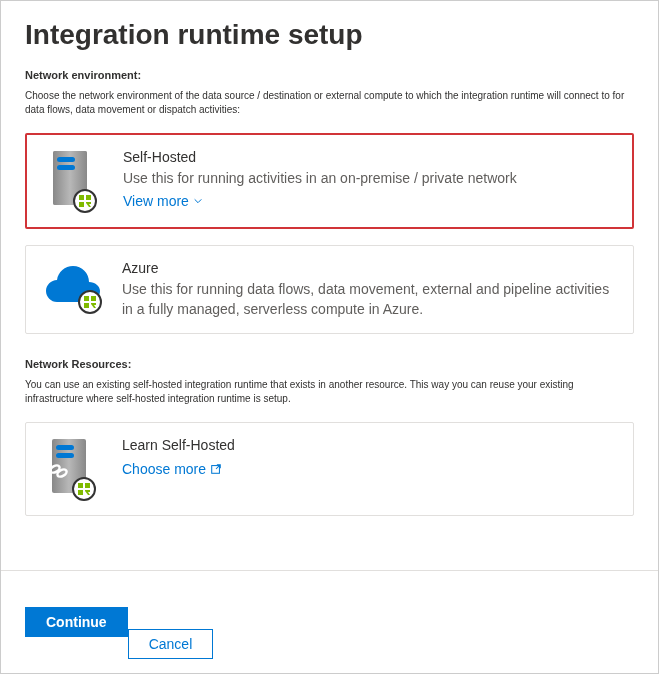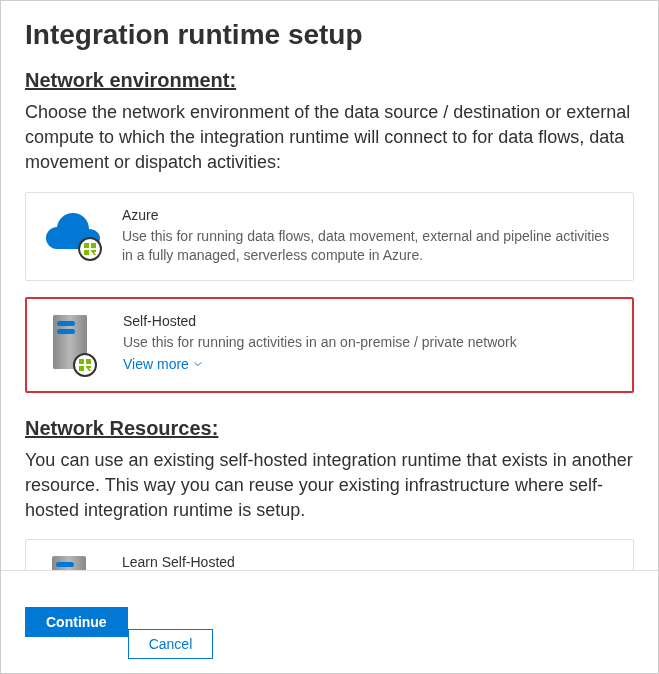--- a/index.html
+++ b/index.html
@@ -24,27 +24,26 @@
       flex: 1;
       padding: 18px 24px;
       overflow-y: auto;
     }
     .title {
       font-size: 28px;
       font-weight: 600;
       margin-bottom: 18px;
     }
     .section-label {
-      font-size: 20px;
+      font-size: 11px;
       font-weight: 600;
       margin-bottom: 8px;
-      text-decoration: underline;
     }
     .section-desc {
-      font-size: 18px;
+      font-size: 10px;
       color: #323130;
       line-height: 1.4;
       margin-bottom: 16px;
     }
     .card {
       border: 1px solid #e1dfdd;
       border-radius: 2px;
       padding: 14px 18px;
       margin-bottom: 16px;
       display: flex;
@@ -126,37 +125,20 @@
   </style>
 </head>
 <body>
 
 <div class="dialog">
   <div class="content">
     <h1 class="title">Integration runtime setup</h1>
 
     <div class="section-label">Network environment:</div>
     <div class="section-desc">Choose the network environment of the data source / destination or external compute to which the integration runtime will connect to for data flows, data movement or dispatch activities:</div>
-
-    <div class="card">
-      <div class="card-icon">
-        <svg width="60" height="55" viewBox="0 0 60 55">
-          <path d="M 45 22 C 45 13 38 6 29 6 C 21 6 14 12 13 20 C 7 20 2 25 2 31 C 2 37 7 42 13 42 L 45 42 C 51 42 56 37 56 31 C 56 26 51 22 45 22 Z" fill="#0078d4"></path>
-          <circle cx="46" cy="42" r="11" fill="#fff" stroke="#333" stroke-width="2"></circle>
-          <rect x="40" y="36" width="5" height="5" fill="#7fba00"></rect>
-          <rect x="47" y="36" width="5" height="5" fill="#7fba00"></rect>
-          <rect x="40" y="43" width="5" height="5" fill="#7fba00"></rect>
-          <path d="M 47 43 L 52 43 L 52 45 L 50 45 L 52 48 L 50 48 L 47 44 Z" fill="#7fba00"></path>
-        </svg>
-      </div>
-      <div class="card-body">
-        <div class="card-title">Azure</div>
-        <div class="card-desc">Use this for running data flows, data movement, external and pipeline activities in a fully managed, serverless compute in Azure.</div>
-      </div>
-    </div>
 
     <div class="card selected">
       <div class="card-icon">
         <svg width="56" height="64" viewBox="0 0 56 64">
           <rect x="6" y="2" width="34" height="54" rx="2" fill="#a0a0a0"></rect>
           <rect x="6" y="2" width="34" height="54" rx="2" fill="url(#g1)"></rect>
           <defs>
             <linearGradient id="g1" x1="0" y1="0" x2="1" y2="0">
               <stop offset="0" stop-color="#888"></stop>
               <stop offset="0.5" stop-color="#b8b8b8"></stop>
@@ -174,20 +156,37 @@
       </div>
       <div class="card-body">
         <div class="card-title">Self-Hosted</div>
         <div class="card-desc">Use this for running activities in an on-premise / private network</div>
         <a class="link">
           <span>View more</span>
           <svg class="chevron-down" viewBox="0 0 12 12">
             <path d="M 2 4 L 6 8 L 10 4" stroke="#0078d4" stroke-width="1.2" fill="none"></path>
           </svg>
         </a>
+      </div>
+    </div>
+
+    <div class="card">
+      <div class="card-icon">
+        <svg width="60" height="55" viewBox="0 0 60 55">
+          <path d="M 45 22 C 45 13 38 6 29 6 C 21 6 14 12 13 20 C 7 20 2 25 2 31 C 2 37 7 42 13 42 L 45 42 C 51 42 56 37 56 31 C 56 26 51 22 45 22 Z" fill="#0078d4"></path>
+          <circle cx="46" cy="42" r="11" fill="#fff" stroke="#333" stroke-width="2"></circle>
+          <rect x="40" y="36" width="5" height="5" fill="#7fba00"></rect>
+          <rect x="47" y="36" width="5" height="5" fill="#7fba00"></rect>
+          <rect x="40" y="43" width="5" height="5" fill="#7fba00"></rect>
+          <path d="M 47 43 L 52 43 L 52 45 L 50 45 L 52 48 L 50 48 L 47 44 Z" fill="#7fba00"></path>
+        </svg>
+      </div>
+      <div class="card-body">
+        <div class="card-title">Azure</div>
+        <div class="card-desc">Use this for running data flows, data movement, external and pipeline activities in a fully managed, serverless compute in Azure.</div>
       </div>
     </div>
 
     <div class="section-spacer"></div>
     <div class="section-label">Network Resources:</div>
     <div class="section-desc">You can use an existing self-hosted integration runtime that exists in another resource. This way you can reuse your existing infrastructure where self-hosted integration runtime is setup.</div>
 
     <div class="card">
       <div class="card-icon">
         <svg width="56" height="64" viewBox="0 0 56 64">

